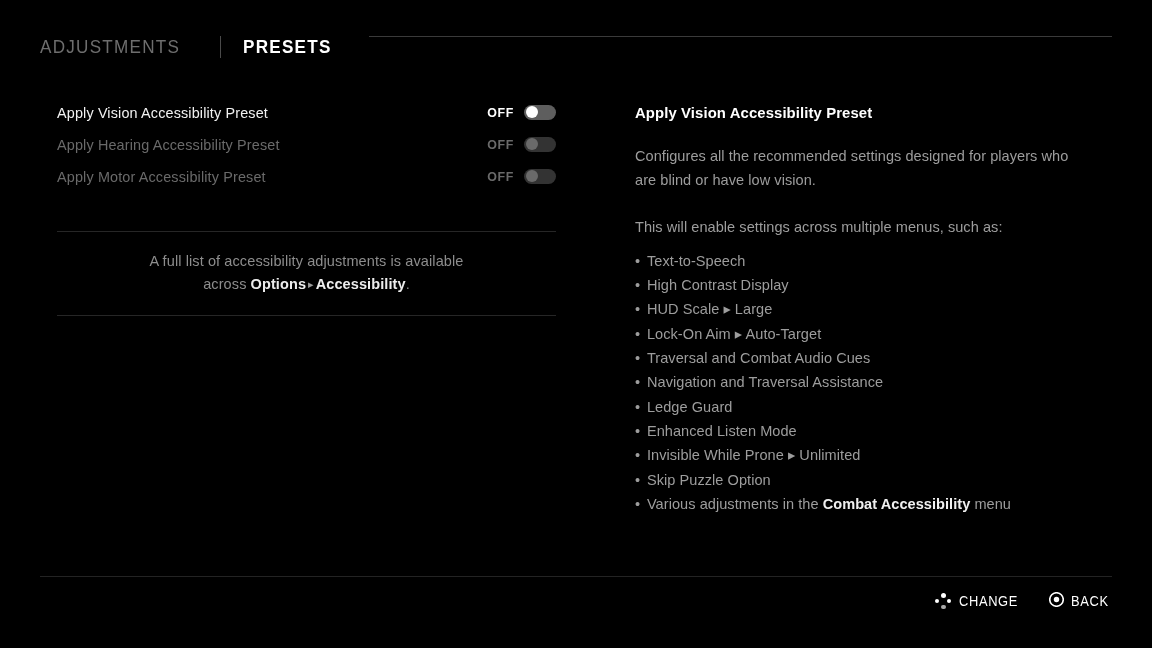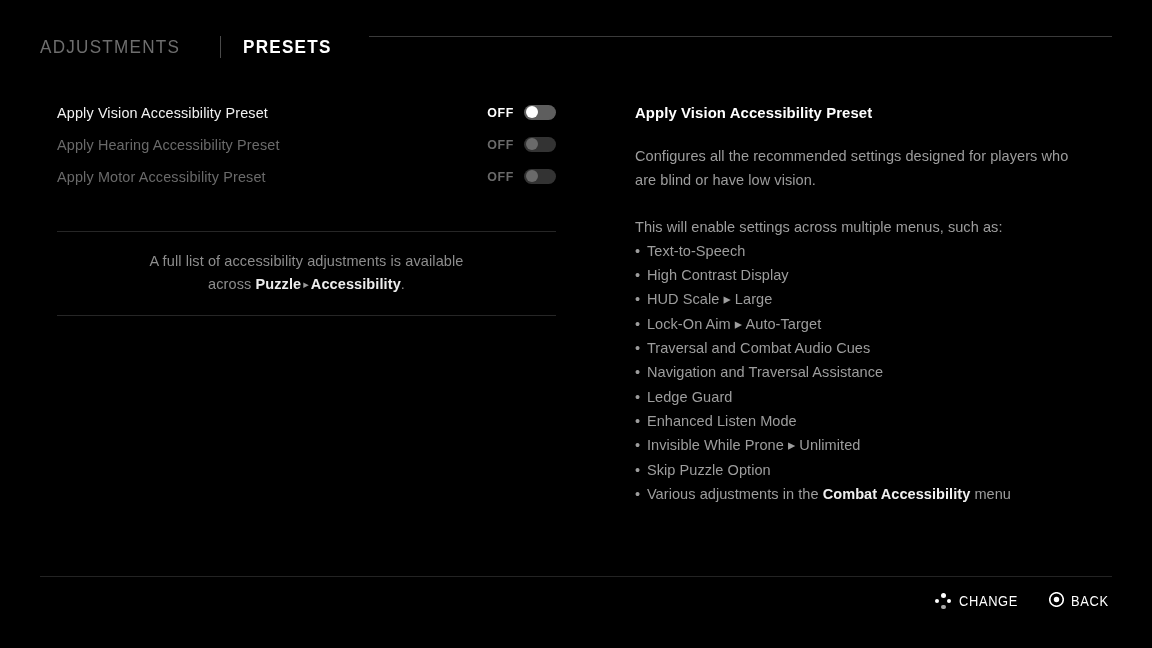--- a/index.html
+++ b/index.html
@@ -164,20 +164,21 @@
     font-size: 15px;
     line-height: 24.3px;
     color: #9d9d9d;
     letter-spacing: 0.05px;
     transform: scaleX(0.97);
     transform-origin: left top;
   }
   #detail-para-2 { margin-top: 22px; }
 
   #bullet-list {
+    margin-top: 10px;
     list-style: none;
   }
   #bullet-list li {
     font-size: 15px;
     line-height: 24.3px;
     color: #9d9d9d;
     letter-spacing: 0.05px;
     white-space: nowrap;
     transform: scaleX(0.97);
     transform-origin: left center;
@@ -280,21 +281,21 @@
           <div class="toggle-knob"></div>
         </div>
       </div>
     </div>
 
   </div>
 
   <div id="hint-block">
     <div id="hint-text">
       <span>A full list of accessibility adjustments is available</span><br>
-      <span>across </span><b>Puzzle</b><span class="caret">▸</span><b>Accessibility</b><span>.</span>
+      <span>across </span><b>Options</b><span class="caret">▸</span><b>Accessibility</b><span>.</span>
     </div>
   </div>
 
   <div id="right-pane">
 
     <div id="detail-title">Apply Vision Accessibility Preset</div>
 
     <div class="detail-para">Configures all the recommended settings designed for players who are blind or have low vision.</div>
 
     <div class="detail-para" id="detail-para-2">This will enable settings across multiple menus, such as:</div>

